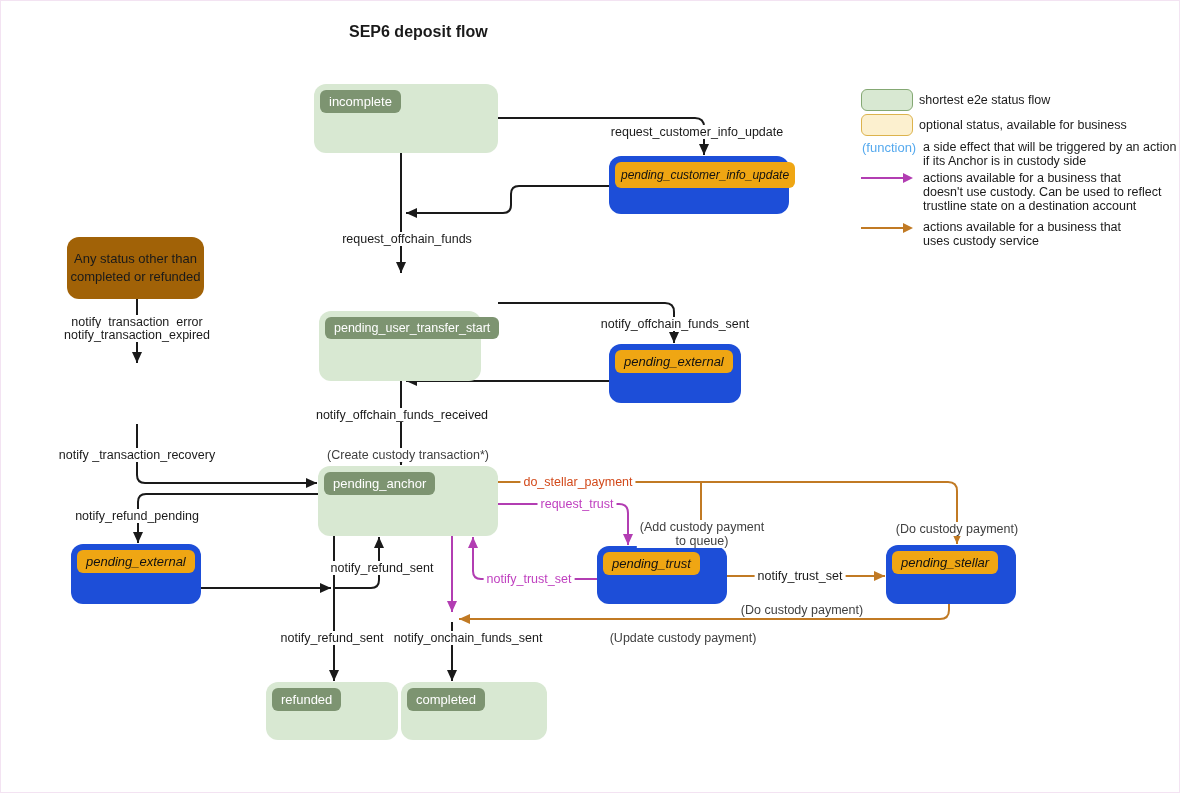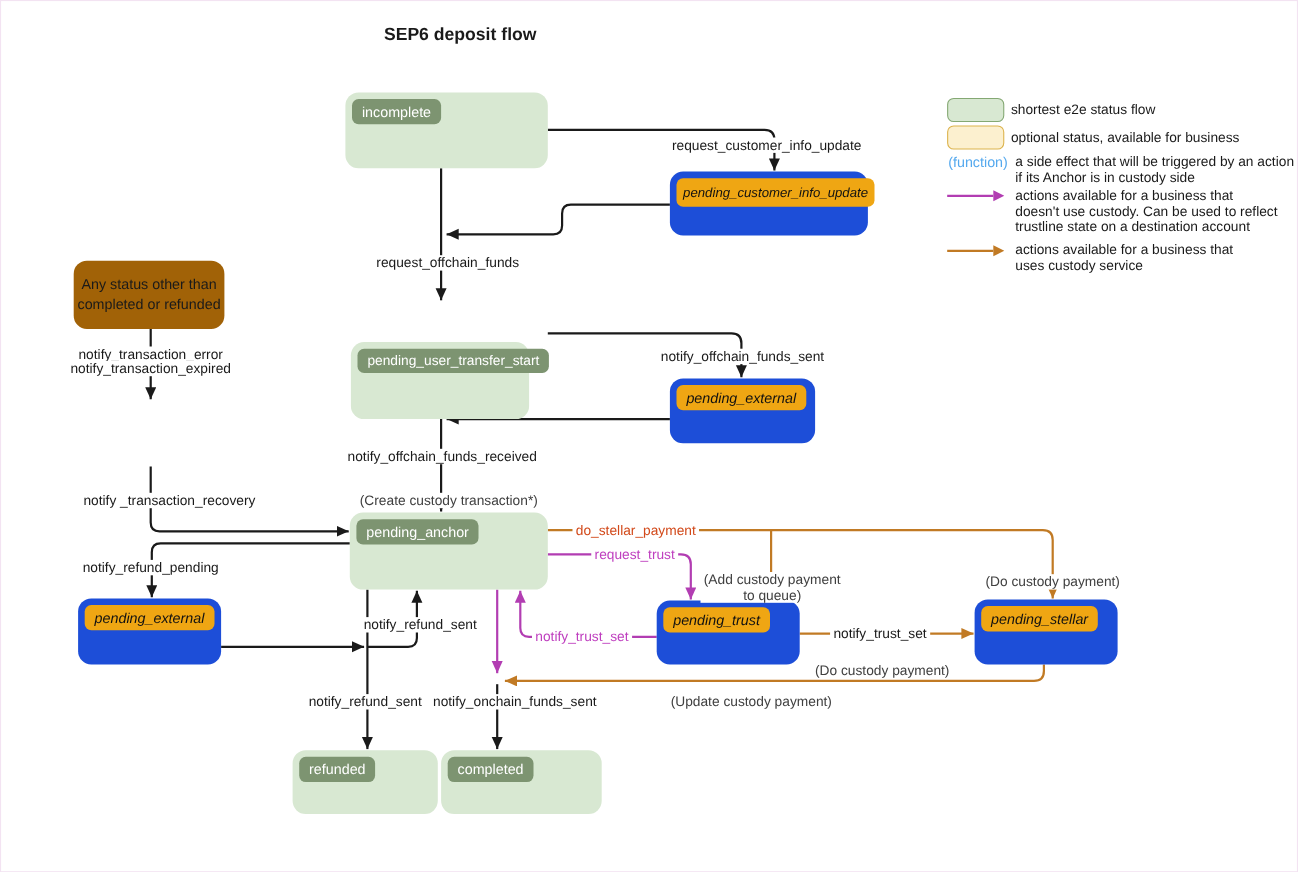--- a/index.html
+++ b/index.html
@@ -122,21 +122,21 @@
     <span class="node-label dkgreen">completed</span>
   </div>
 
   <div class="elabel" style="left:696px;top:124px;">request_customer_info_update</div>
   <div class="elabel" style="left:406px;top:231px;">request_offchain_funds</div>
   <div class="elabel" style="left:674px;top:316px;text-align:right;">notify_offchain_funds_sent</div>
   <div class="elabel" style="left:401px;top:407px;">notify_offchain_funds_received</div>
   <div class="elabel blue" style="left:407px;top:427px;">(Create custody transaction*)</div>
   <div class="elabel" style="left:136px;top:314px;">notify_transaction_error</div>
   <div class="elabel" style="left:136px;top:327px;">notify_transaction_expired</div>
-  <div class="elabel" style="left:153px;top:447px;text-align:center;">notify _transaction_recovery</div>
+  <div class="elabel" style="left:136px;top:447px;text-align:center;">notify _transaction_recovery</div>
   <div class="elabel" style="left:136px;top:508px;">notify_refund_pending</div>
   <div class="elabel" style="left:381px;top:560px;">notify_refund_sent</div>
   <div class="elabel" style="left:331px;top:630px;">notify_refund_sent</div>
   <div class="elabel" style="left:467px;top:630px;">notify_onchain_funds_sent</div>
   <div class="elabel orangered" style="left:577px;top:474px;">do_stellar_payment</div>
   <div class="elabel magenta" style="left:576px;top:496px;">request_trust</div>
   <div class="elabel magenta" style="left:528px;top:571px;">notify_trust_set</div>
   <div class="elabel blue" style="left:701px;top:499px;"><span>(Add custody payment</span><br><span>to queue)</span></div>
   <div class="elabel blue" style="left:956px;top:501px;">(Do custody payment)</div>
   <div class="elabel" style="left:799px;top:568px;">notify_trust_set</div>

